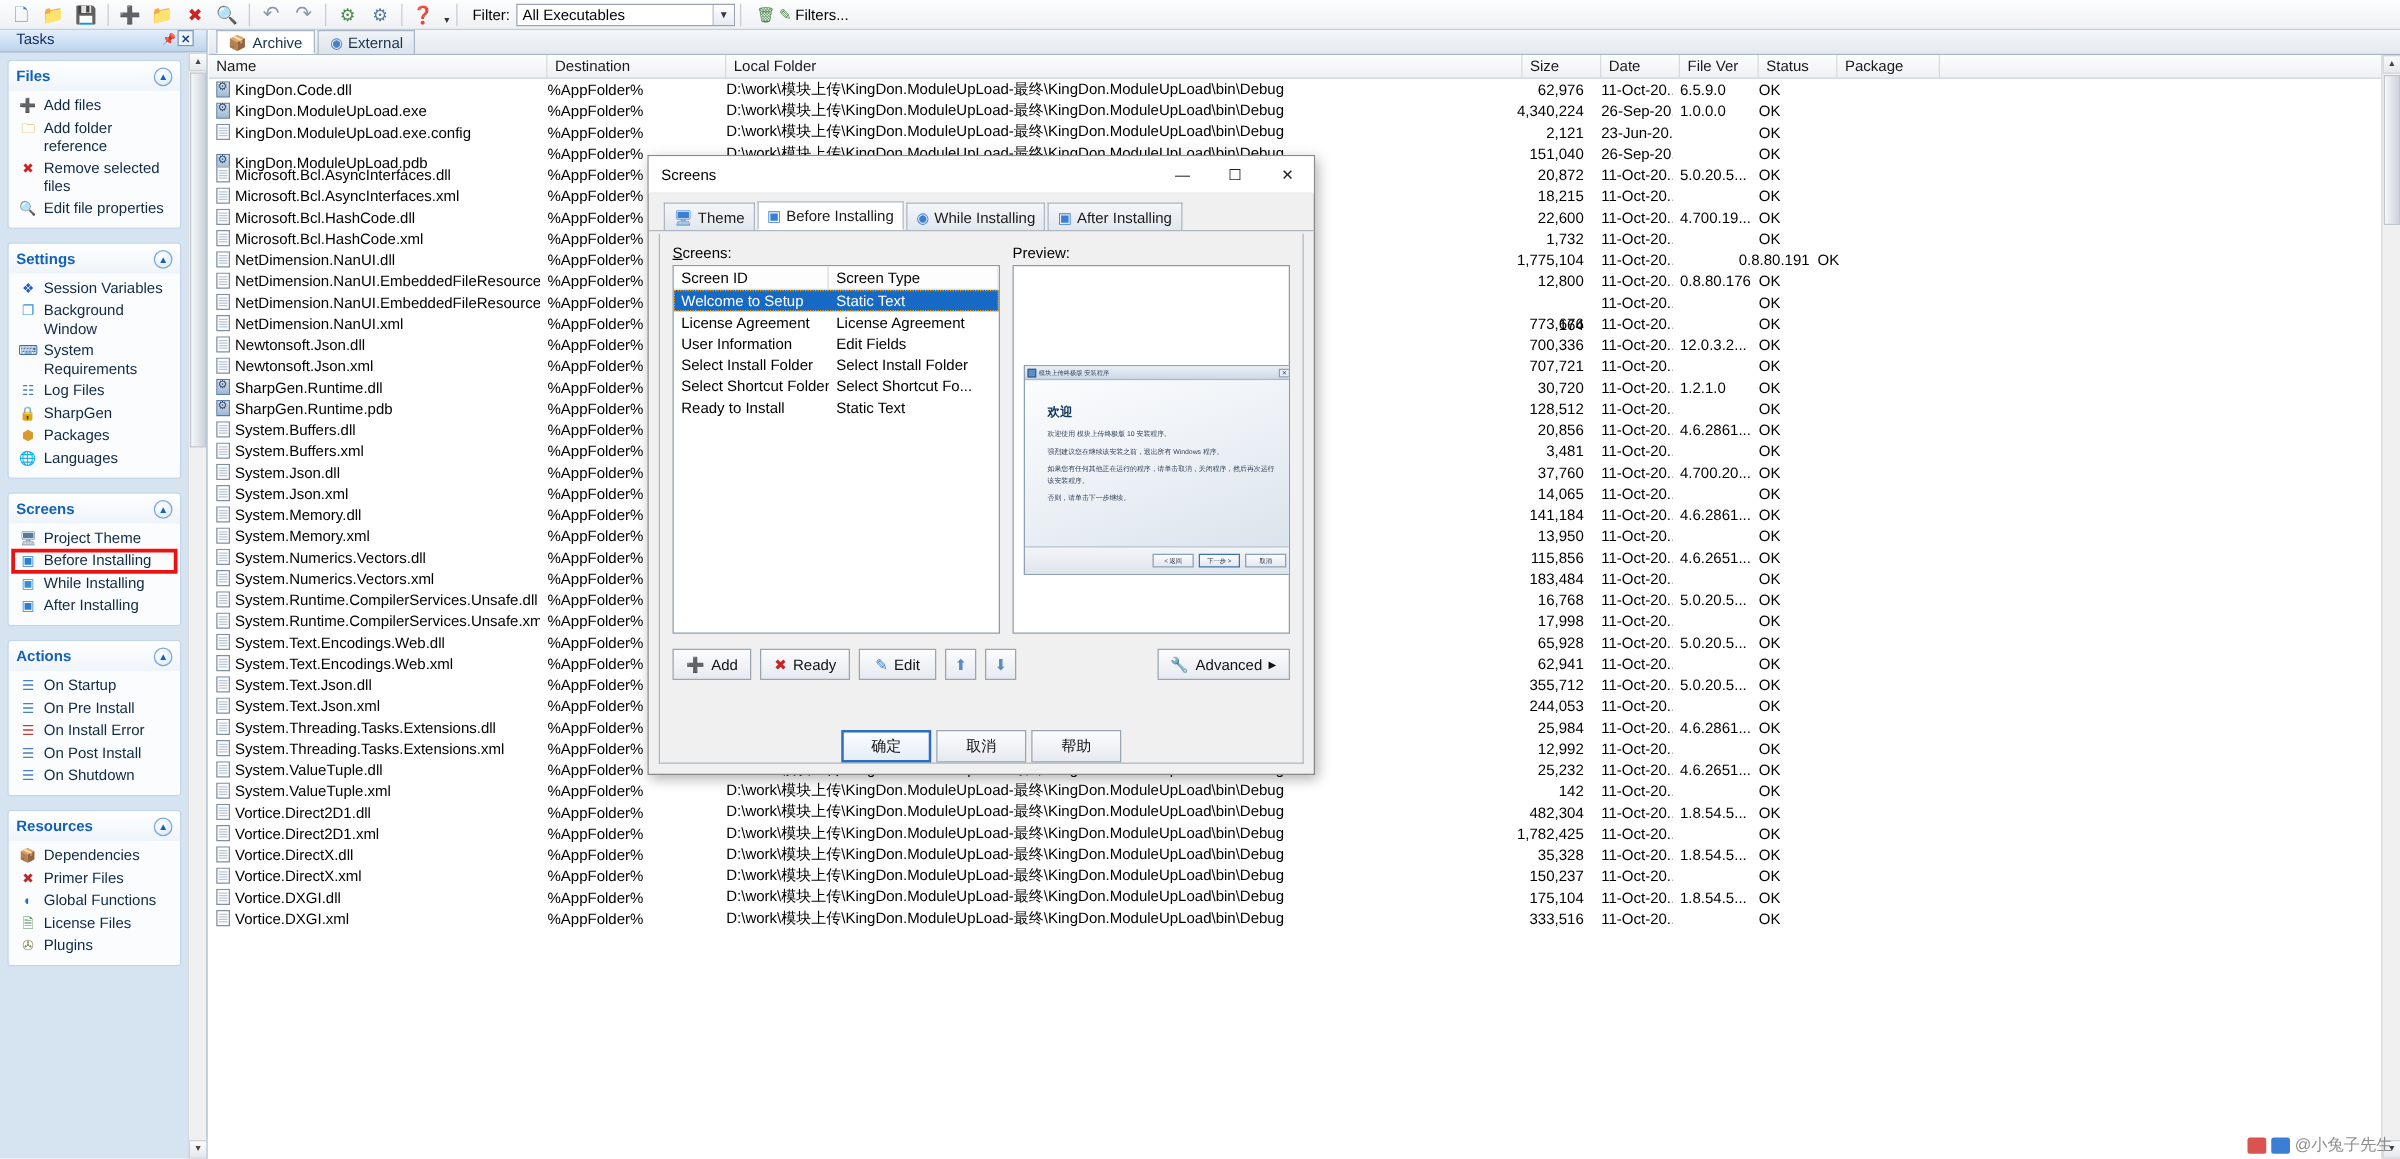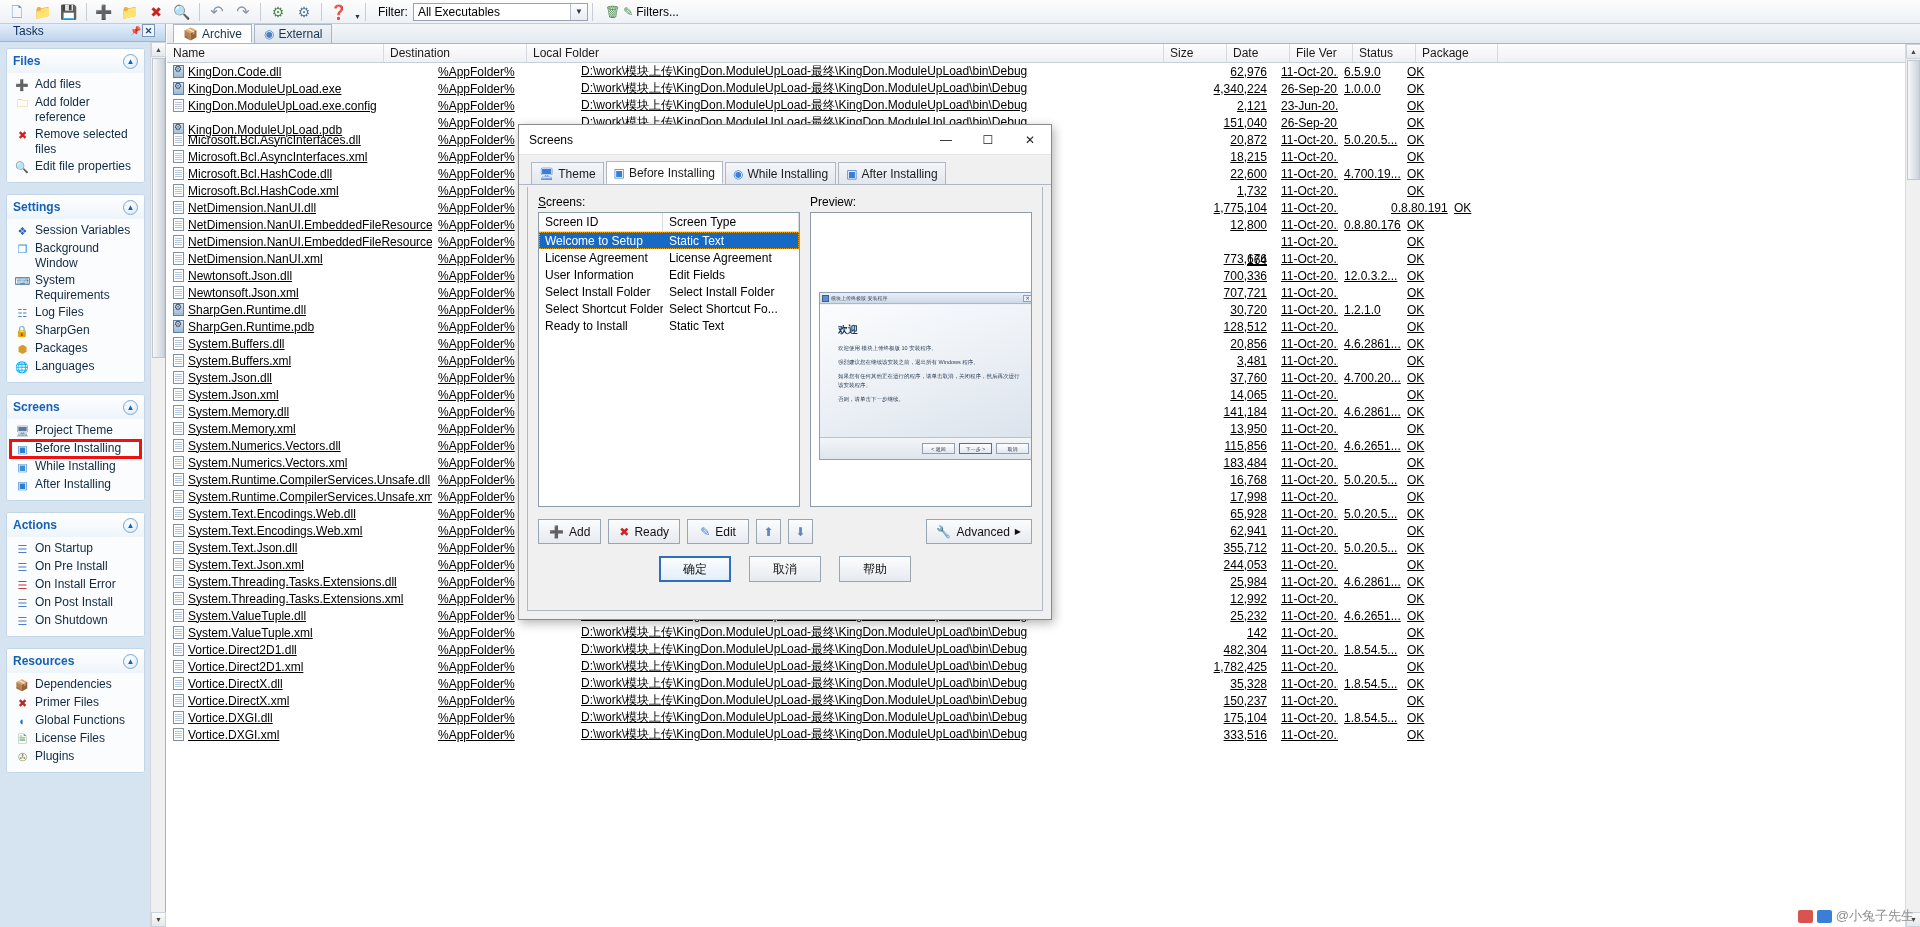--- a/index.html
+++ b/index.html
@@ -132,21 +132,21 @@
   
   .filelist { position: absolute; left: 0; top: 20px; right: 15px; bottom: 0; overflow: hidden; }
   .fl-head {
     height: 19px; display: flex; background: linear-gradient(#fdfdfd,#eef1f5);
     border-bottom: 1px solid #c8ced6; font-size: 12px;
   }
   .fl-head .th {
     display: flex; align-items: center; padding-left: 6px;
     border-right: 1px solid #d6dbe2; color: #1a1a1a; overflow: hidden; white-space: nowrap;
   }
-  .fl-body { position: absolute; left:0; top: 19px; right:0; bottom: 0; overflow: hidden; text-decoration: underline; }
+  .fl-body { position: absolute; left:0; top: 19px; right:0; bottom: 0; overflow: hidden; }
   .fl-row { height: 17px; display: flex; font-size: 12px; align-items: center; }
   .fl-row .td {
     padding-left: 6px; white-space: nowrap; overflow: hidden; text-overflow: clip;
     display: flex; align-items: center; gap: 4px;
   }
   .fl-row .td.right { justify-content: flex-end; padding-right: 8px; }
   .fico { width: 11px; height: 13px; flex: none; position: relative; display:inline-block; }
   .fico.doc { background: #ffffff; border: 1px solid #7d90a8; }
   .fico.doc::after {
     content: ""; position: absolute; left: 1px; right: 1px; top: 2px; height: 1px;
@@ -263,21 +263,21 @@
   .dlg-btnrow { display: flex; align-items: center; gap: 7px; margin-top: 12px; }
   .btn {
     height: 25px; min-width: 62px; padding: 0 10px;
     background: linear-gradient(#fcfcfd,#e6eaf0); border: 1px solid #9aa5b2;
     display: flex; align-items: center; justify-content: center; gap: 5px;
     font-size: 12px; cursor: pointer; color: #111;
   }
   .btn.sq { min-width: 0; width: 25px; padding: 0; }
   .btn.adv { margin-left: auto; min-width: 96px; justify-content: space-between; }
   .btn.adv .caret { font-size: 8px; }
-  .dlg-okrow { display: flex; align-items: center; justify-content: center; gap: 18px; margin-top: 12px; }
+  .dlg-okrow { display: flex; align-items: center; justify-content: center; gap: 4px; margin-top: 40px; }
   .btn.ok { min-width: 72px; height: 26px; border: 2px solid #2e6fbd; background: linear-gradient(#fbfdff,#e3edf9); }
   .btn.dlgb { min-width: 72px; height: 26px; }
 
   
   .watermark {
     position: absolute; right: 6px; bottom: 2px;
     font-size: 13px; color: #8d8d8d; display: flex; align-items: center; gap: 4px;
     pointer-events: none; white-space: nowrap;
   }
   .wm-ic { width: 15px; height: 13px; background: #d9534f; border-radius: 2px; display:inline-block; }
@@ -483,21 +483,21 @@
           <span>Archive</span>
         </div>
         <div class="tab">
           <span style="color: rgb(74, 127, 197);">◉</span>
           <span>External</span>
         </div>
       </div>
 
     <div class="filelist">
       <div class="fl-head" id="fl-head">
-          <div class="th" style="width: 217px; text-align: center;">
+          <div class="th" style="width: 271px; text-align: center;">
             <span>Name</span>
           </div>
           <div class="th" style="width: 143px;">
             <span>Destination</span>
           </div>
           <div class="th" style="width: 637px;">
             <span>Local Folder</span>
           </div>
           <div class="th" style="width: 63px;">
             <span>Size</span>

